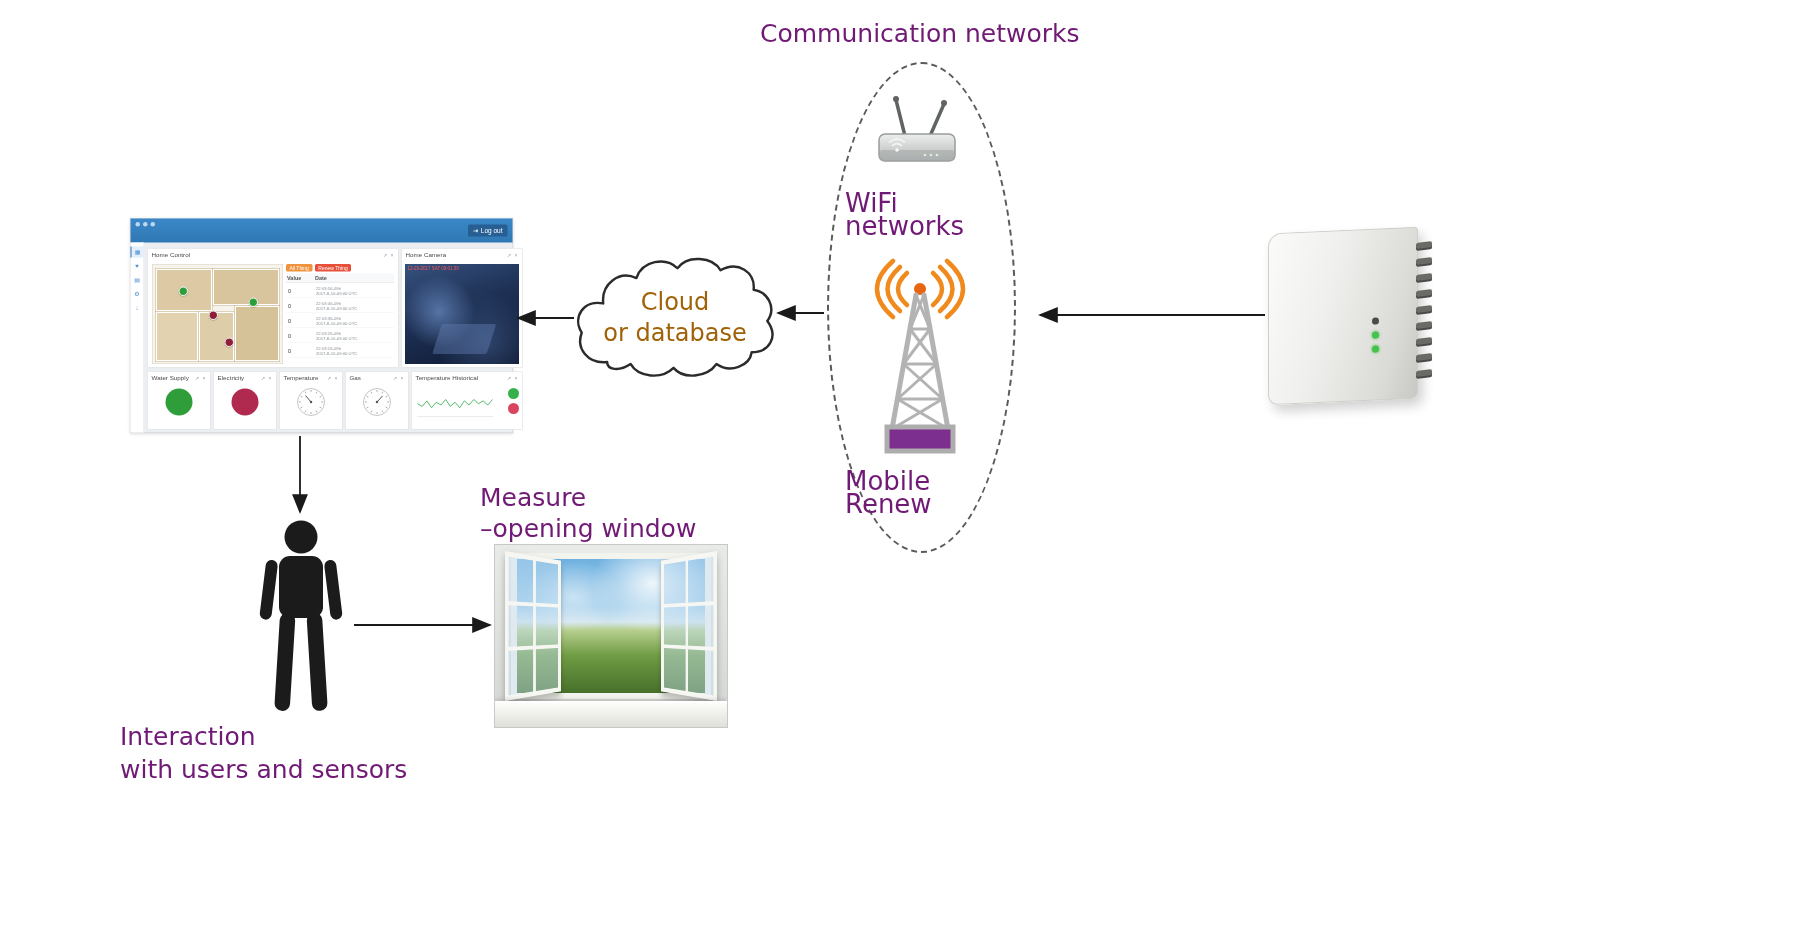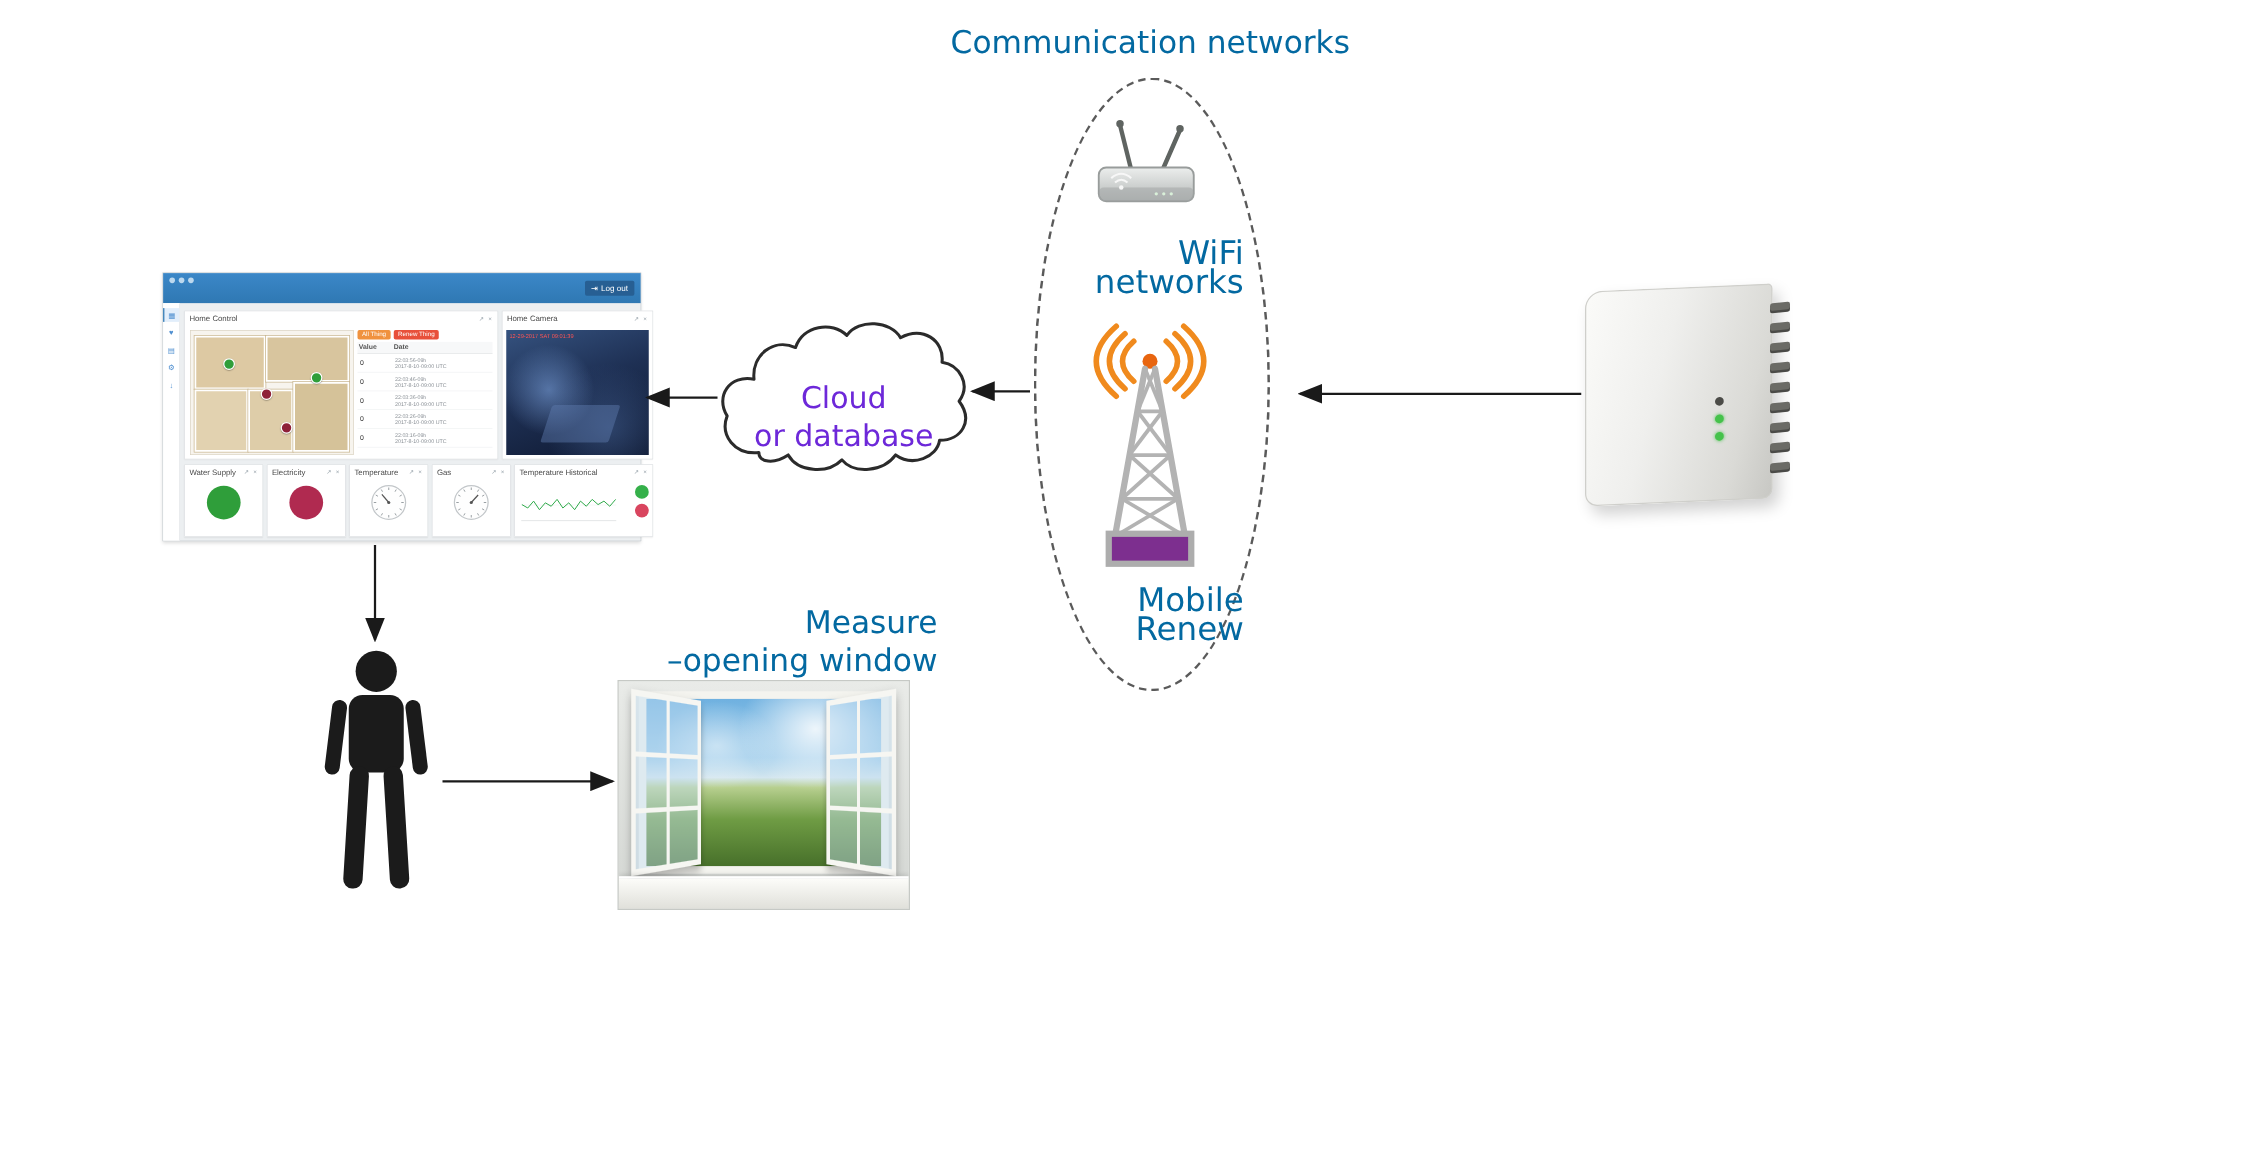--- a/index.html
+++ b/index.html
@@ -1,35 +1,35 @@
 <!DOCTYPE html>
 <html><head>
 <meta charset="utf-8">
 <style>
   html,body{margin:0;padding:0;background:#fff;}
   .canvas{position:relative;width:1800px;height:941px;background:#ffffff;overflow:hidden;
           font-family:"DejaVu Sans","Liberation Sans",sans-serif;color:#0d0d0d;}
 
   
-  .label{position:absolute;text-align:right;color:#0369a1;}
+  .label{position:absolute;text-align:left;color:#701a75;}
   .label-lg{font-size:25px;line-height:32px;}
   .label-md{font-size:26px;line-height:23px;}
 
   
   .net-ellipse{position:absolute;left:827px;top:62px;width:185px;height:487px;
                border:2.5px dashed #5a5a5a;border-radius:50%;}
 
   
   .overlay{position:absolute;left:0;top:0;width:1800px;height:941px;pointer-events:none;z-index:30;}
   .arrow{stroke:#1a1a1a;stroke-width:1.8;marker-end:url(#ah);}
 
   
   .cloud-svg{position:absolute;left:570px;top:250px;width:210px;height:142px;}
   .cloud-text{position:absolute;left:570px;top:287px;width:210px;text-align:center;
-              font-size:24px;line-height:31px;color:#6d28d9;margin-top:16px;}
+              font-size:24px;line-height:31px;color:#a16207;}
 
   
   .router-svg{position:absolute;left:862px;top:92px;width:110px;height:100px;}
   .tower-svg{position:absolute;left:845px;top:258px;width:150px;height:207px;}
 
   
   .sensor{position:absolute;left:1268px;top:226px;width:164px;height:176px;}
   .sensor-body{position:absolute;left:0;top:4px;right:14px;bottom:0;
       background:linear-gradient(105deg,#fbfbf9 0%,#efefed 40%,#dadad6 80%,#c7c7c3 100%);
       border-radius:14px 4px 8px 10px;
@@ -431,20 +431,24 @@
   </div>
 
   <svg class="person-svg" viewBox="0 0 100 200">
     <circle cx="50" cy="18" r="16.5" fill="#1b1b1b"></circle>
     <rect x="28" y="37" width="44" height="62" rx="11" fill="#1b1b1b"></rect>
     <rect x="15" y="41" width="12" height="60" rx="6" fill="#1b1b1b" transform="rotate(7 21 44)"></rect>
     <rect x="73" y="41" width="12" height="60" rx="6" fill="#1b1b1b" transform="rotate(-7 79 44)"></rect>
     <rect x="29" y="94" width="15.5" height="98" rx="7.5" fill="#1b1b1b" transform="rotate(3.5 36 96)"></rect>
     <rect x="55.5" y="94" width="15.5" height="98" rx="7.5" fill="#1b1b1b" transform="rotate(-3.5 63 96)"></rect>
   </svg>
+  <div class="label label-lg" style="left:120px;top:720px;width:360px;line-height:33px;">
+    <div>Interaction</div>
+    <div>with users and sensors</div>
+  </div>
 
   <div class="label label-lg" style="left:480px;top:482px;width:270px;line-height:31px;">
     <div>Measure</div>
     <div>–opening window</div>
   </div>
   <div class="window-photo">
     <div class="win-view"></div>
     <div class="win-sash sash-left"></div>
     <div class="win-sash sash-right"></div>
     <div class="win-sill"></div>

